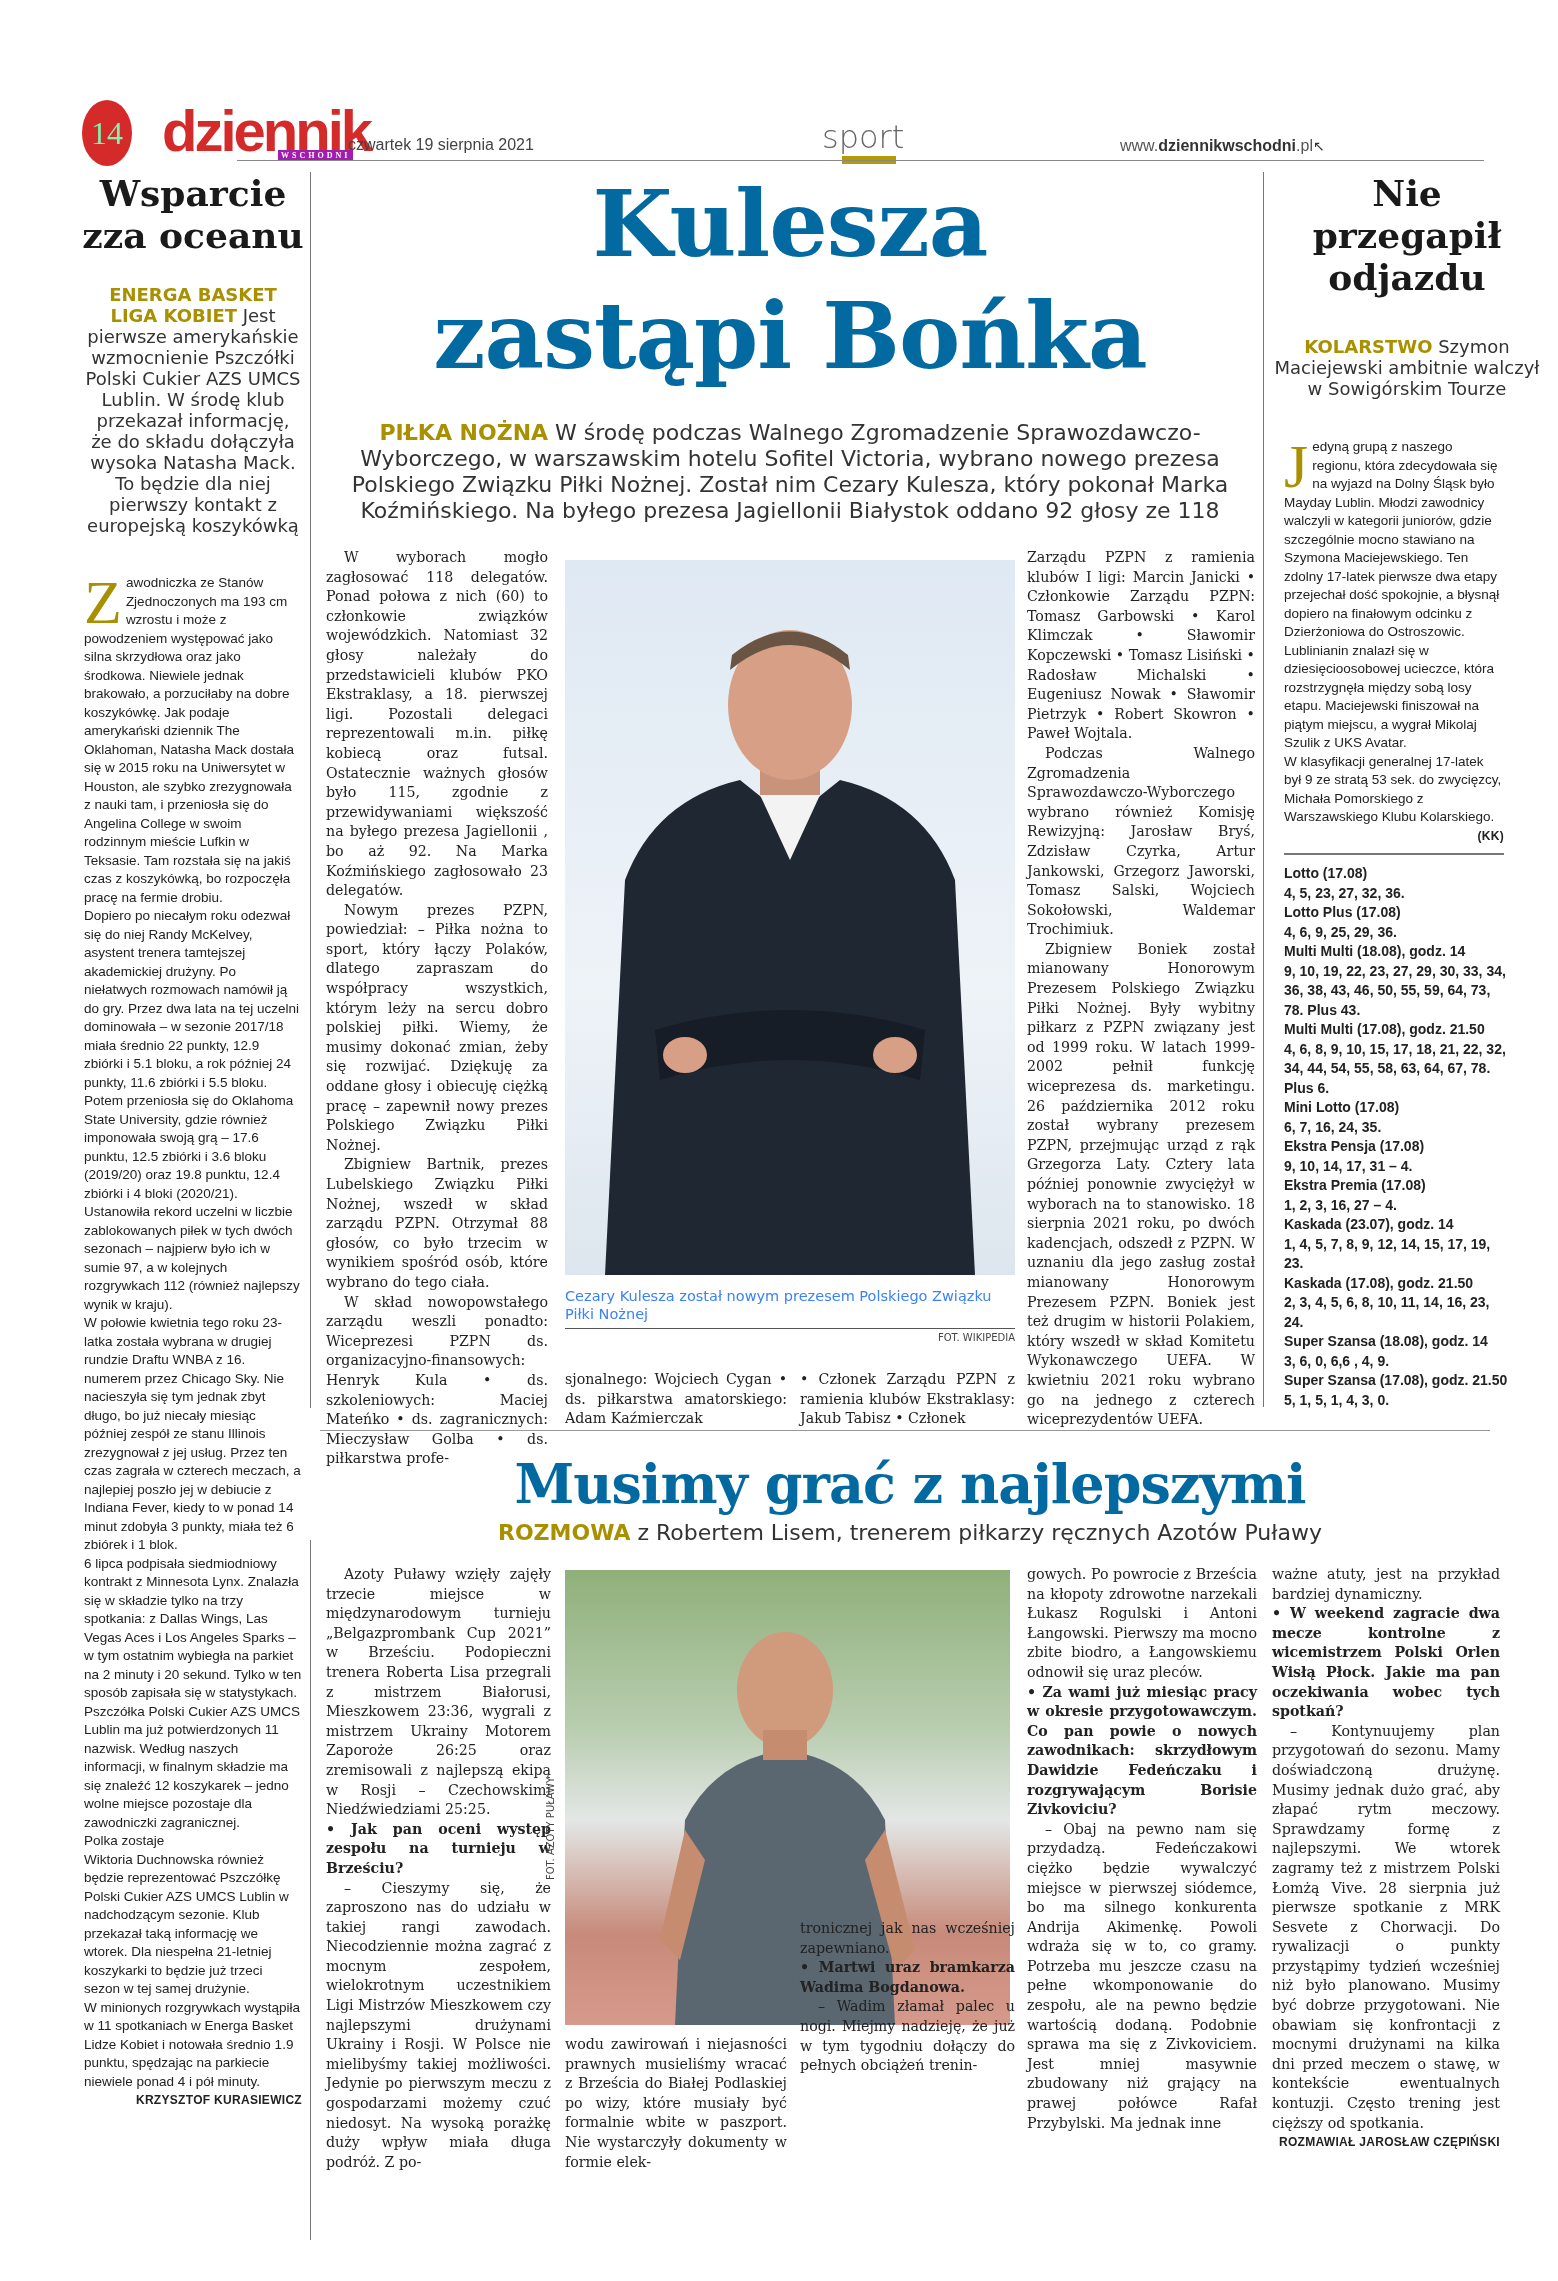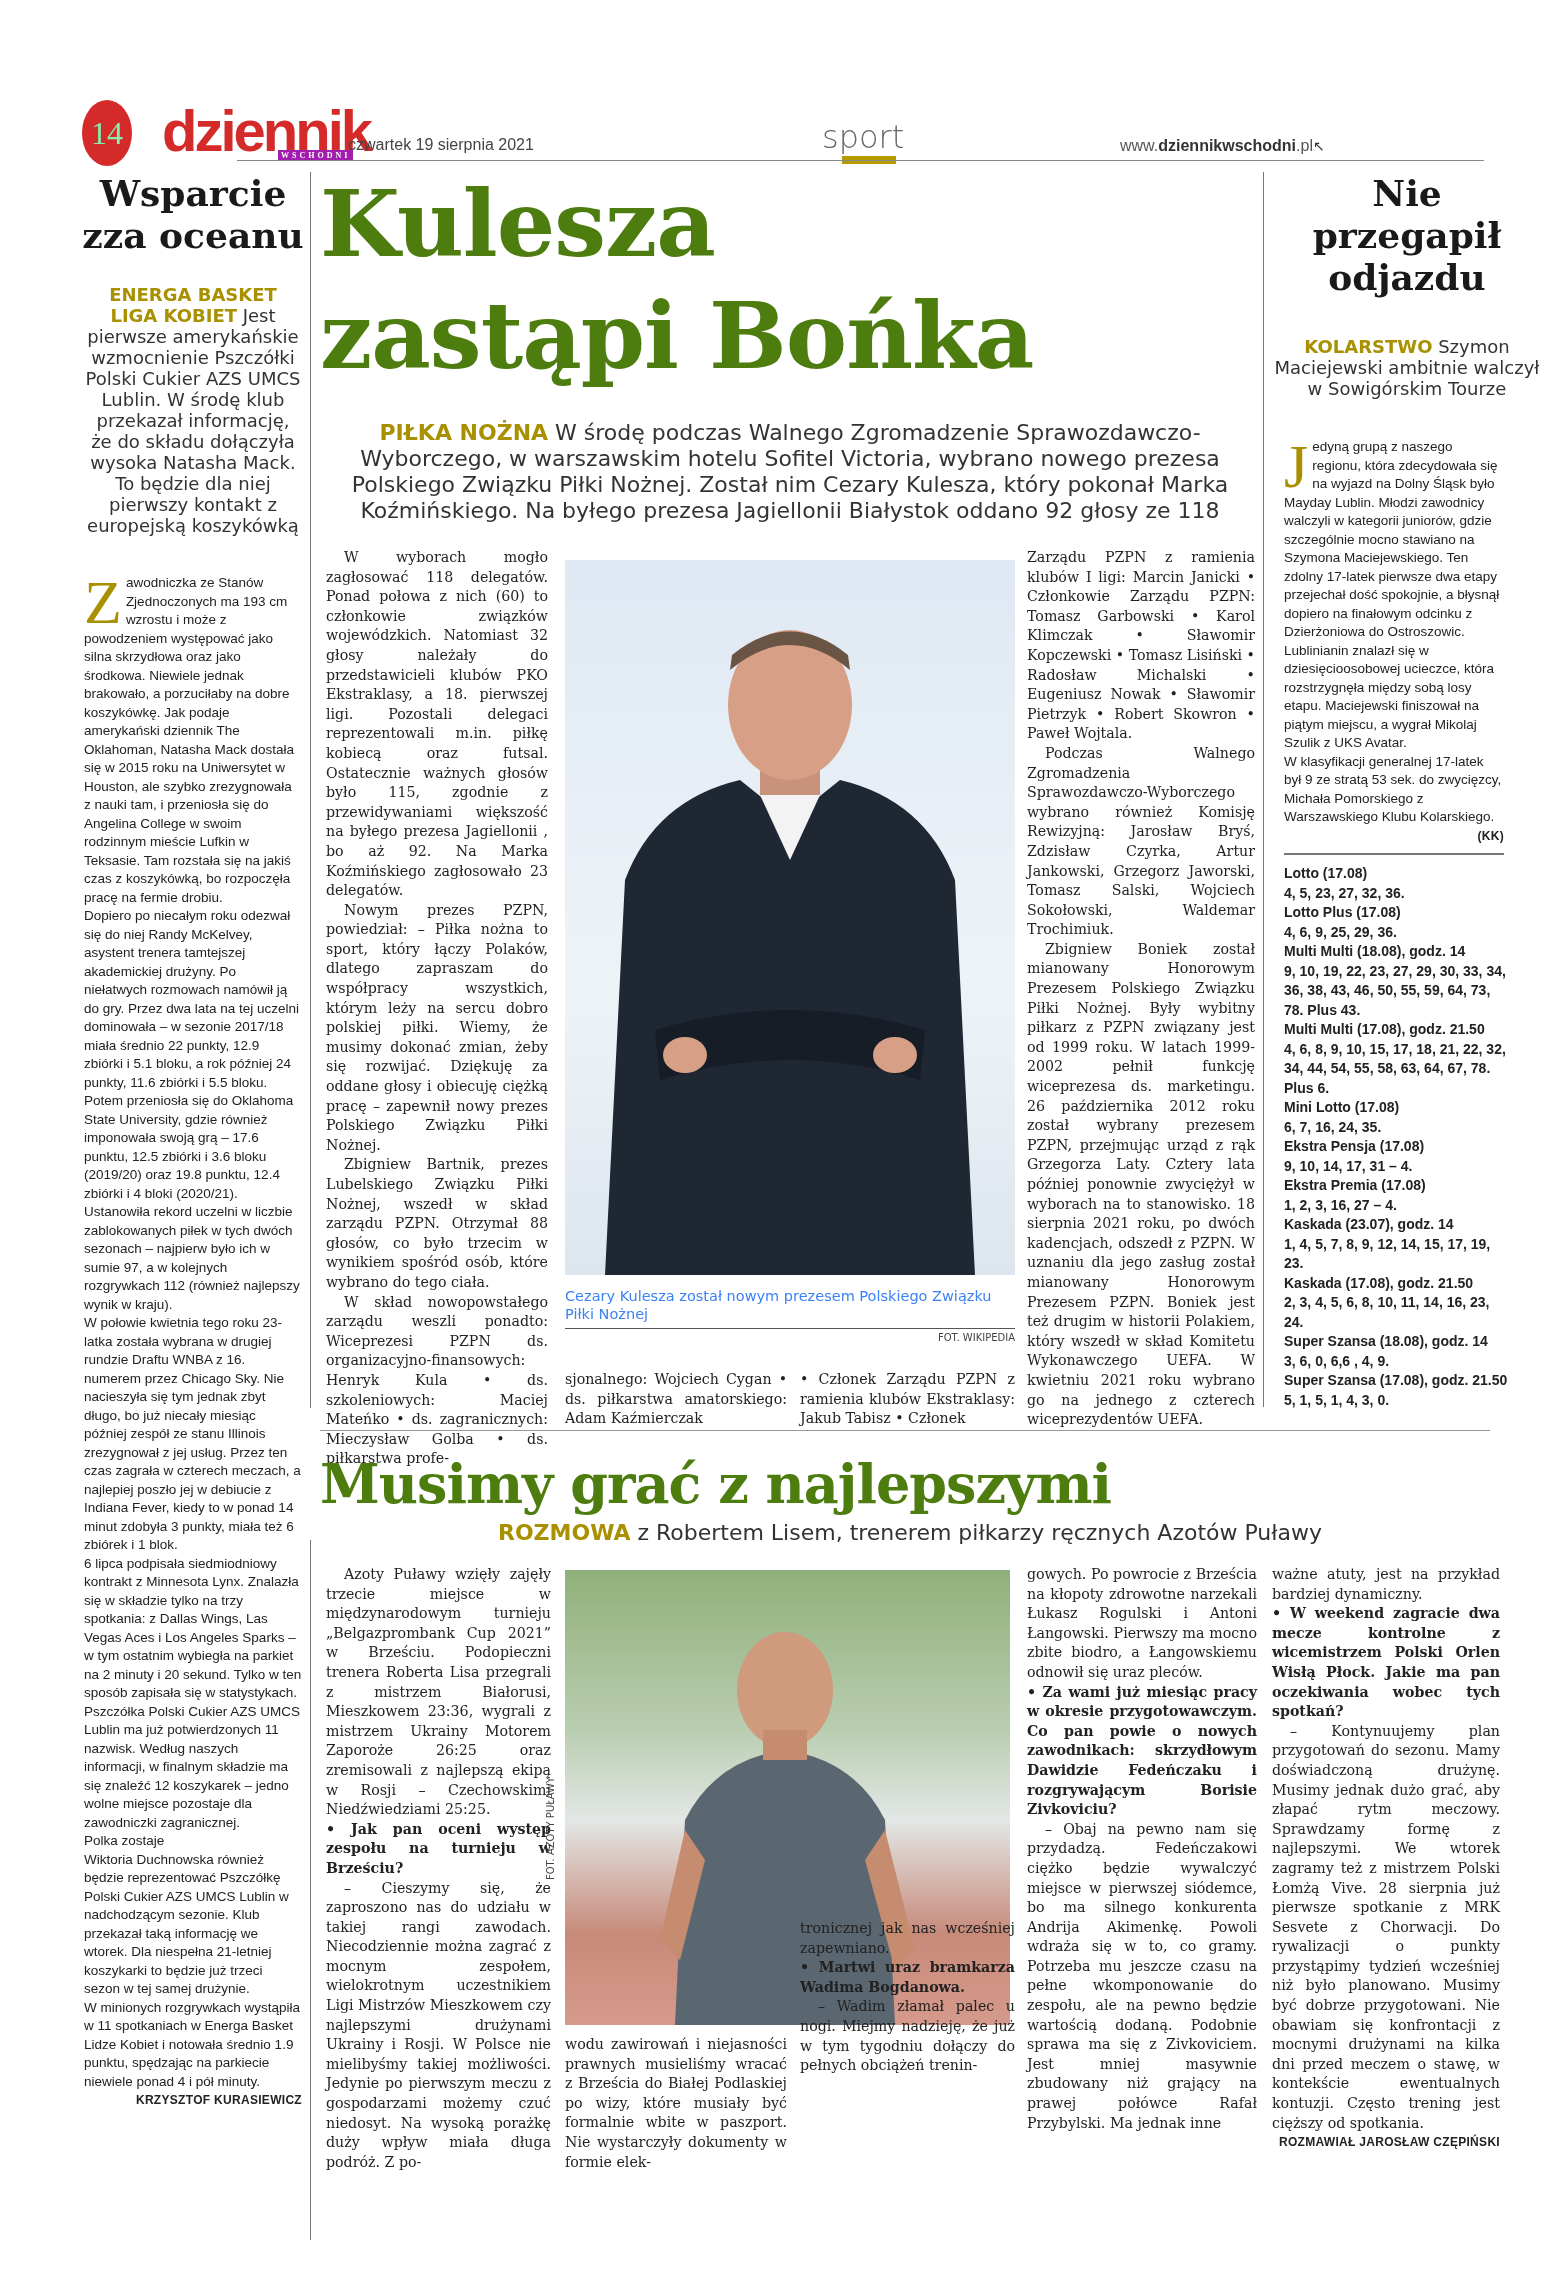--- a/index.html
+++ b/index.html
@@ -19,21 +19,21 @@
   .vrule{width:1px;background:#777;}
   .hrule{height:1px;background:#999;}
   
   .side-title{font-family:"DejaVu Serif",serif;font-weight:bold;font-size:36px;text-align:center;line-height:42px;color:#1a1a1a;}
   .lead{font-family:"DejaVu Sans",sans-serif;font-size:18px;line-height:21px;text-align:center;color:#333;}
   .kicker{color:#a89000;font-weight:bold;}
   .small-body{font-family:"Liberation Sans",sans-serif;font-size:13.5px;line-height:18.5px;color:#222;}
   .dropcap{float:left;font-family:"Liberation Serif",serif;font-size:62px;line-height:52px;color:#a89000;margin-right:4px;margin-top:2px;}
   .byline{font-family:"Liberation Sans",sans-serif;font-weight:bold;font-size:12px;text-align:right;letter-spacing:0.3px;}
   
-  .headline{font-family:"DejaVu Serif",serif;font-weight:bold;color:#4d7c0f;letter-spacing:-1px;}
+  .headline{font-family:"DejaVu Serif",serif;font-weight:bold;color:#0369a1;text-align:center;letter-spacing:-1px;}
   .deck{font-family:"DejaVu Sans",sans-serif;font-size:22px;line-height:26px;text-align:center;color:#333;}
   .body-col{font-family:"DejaVu Serif",serif;font-size:14.2px;line-height:19.6px;color:#222;text-align:justify;}
   .body-col p{margin:0;text-indent:18px;}
   .body-col p.noind{text-indent:0;}
   .q{font-weight:bold;text-indent:0 !important;}
   .photo{background:linear-gradient(180deg,#dfe9f3 0%,#eef3f8 60%,#dde6ee 100%);overflow:hidden;}
   .caption{font-family:"DejaVu Sans",sans-serif;font-size:14.5px;line-height:18px;color:#3b82f6;}
   .credit{font-family:"DejaVu Sans",sans-serif;font-size:10px;color:#444;text-align:right;}
   .lotto{font-family:"Liberation Sans",sans-serif;font-size:14px;line-height:19.5px;color:#222;font-weight:bold;}
   .lotto .lbl{font-weight:bold;}

